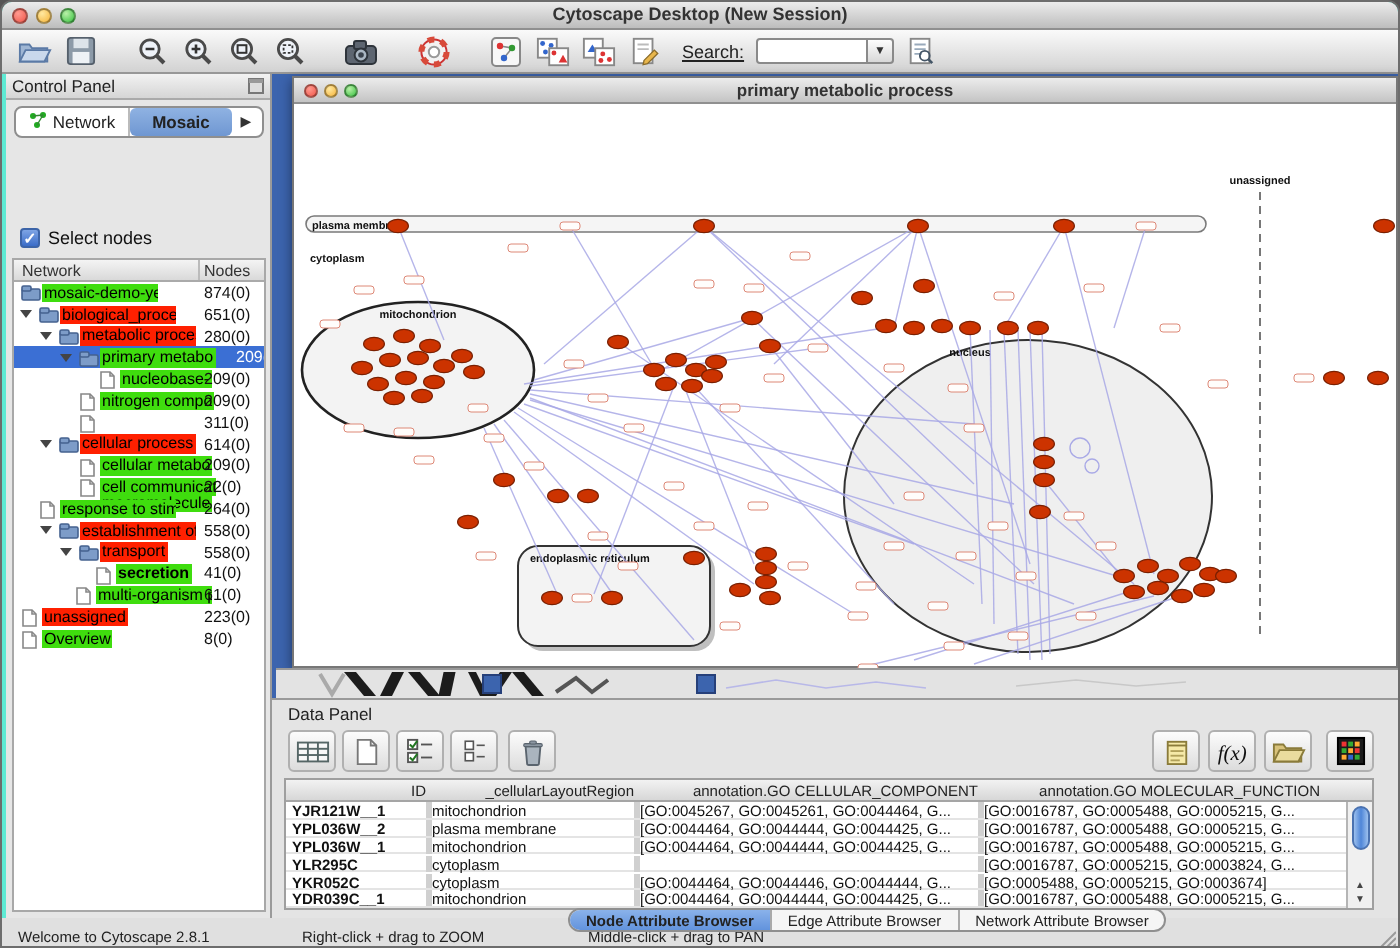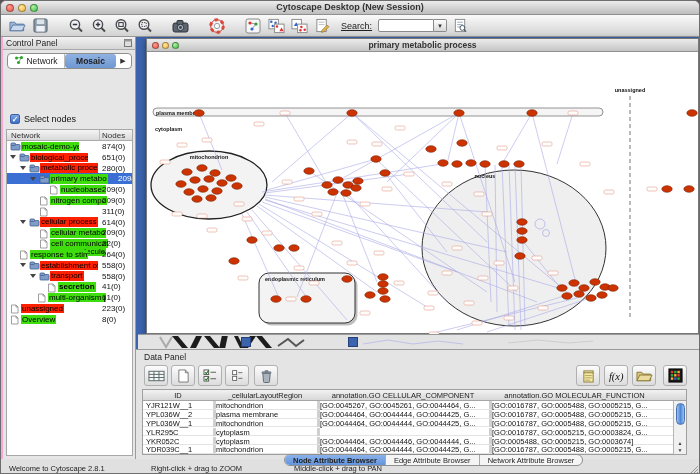--- a/index.html
+++ b/index.html
@@ -1,18 +1,18 @@
 <!DOCTYPE html>
 <html><head>
 <meta charset="utf-8">
 <style>
   * { margin:0; padding:0; box-sizing:border-box; }
   html,body { width:700px; height:474px; overflow:hidden; }
   body { font-family:"Liberation Sans", sans-serif; background:#555; position:relative; }
-  #win { position:absolute; left:0; top:0; width:700px; height:474px; background:#f9a8d4;
+  #win { position:absolute; left:0; top:0; width:700px; height:474px; background:#5eead4;
          border:1px solid #6d6d6d; border-radius:6px 6px 0 0; overflow:hidden; }
   
   .titlebar { position:absolute; left:0; top:0; width:100%; height:14px;
     background:linear-gradient(#ececec,#bdbdbd); border-bottom:1px solid #8f8f8f; }
   .titlebar .title { position:absolute; left:0; right:0; top:1px; text-align:center;
     font-size:9px; font-weight:bold; color:#333; }
   .lights { position:absolute; left:5px; top:3px; display:flex; gap:4px; }
   .light { width:8px; height:8px; border-radius:50%; border:0.5px solid rgba(0,0,0,.35); }
   .l-red{background:radial-gradient(circle at 35% 30%, #ff9a90,#f0574a);}
   .l-yel{background:radial-gradient(circle at 35% 30%, #ffe8a0,#f5b43a);}
@@ -97,25 +97,25 @@
   #dp { position:absolute; left:135px; top:348px; width:563px; height:110px;
     background:#e4e4e4; border-top:1px solid #9a9a9a; }
   .dp-title { position:absolute; left:8px; top:2px; font-size:8.5px; color:#222; }
   .dp-btn { position:absolute; top:15px; width:24px; height:21px;
     background:linear-gradient(#fcfcfc,#dcdcdc); border:1px solid #b0b0b0; border-radius:3px;
     display:flex; align-items:center; justify-content:center; }
   #dp-table { position:absolute; left:6px; top:39px; width:545px; height:66px;
     background:#fff; border:1px solid #9f9f9f; overflow:hidden; }
   .dt-head { position:relative; height:11px; background:linear-gradient(#f2f2f2,#d7d7d7);
     border-bottom:1px solid #a5a5a5; }
-  .dt-head span { position:absolute; top:1px; font-size:7.5px; color:#222; text-align:center; overflow:hidden; white-space:nowrap; }
+  .dt-head span { position:absolute; top:1px; font-size:7.5px; color:#222; text-align:right; overflow:hidden; white-space:nowrap; }
   .dt-row { position:relative; height:8.8px; border-bottom:0.5px solid #e4e4e4; }
   .dt-row span { position:absolute; top:0.4px; font-size:7.5px; color:#111;
     white-space:nowrap; overflow:hidden; padding-left:3px; }
-  .dt-row span.id { font-weight:normal; }
+  .dt-row span.id { font-weight:bold; }
   .dt-vline { position:absolute; top:0; width:1px; height:100%; background:#d0d0d0; }
   #dt-scroll { position:absolute; right:0; top:11px; bottom:0; width:13px;
     background:#f0f0f0; border-left:1px solid #b5b5b5; }
   #dt-thumb { position:absolute; left:1.5px; top:2px; width:9px; height:22px; border-radius:5px;
     background:linear-gradient(90deg,#9cc0ee,#4f86d8,#9cc0ee); border:0.5px solid #4a72b0; }
   .dt-arrows { position:absolute; left:0; bottom:0; width:100%; font-size:5px; color:#444;
     text-align:center; line-height:7px; }
   .dp-tabs { position:absolute; left:148px; top:104px; height:12px; display:flex;
     border:1px solid #8f8f8f; border-radius:6px; overflow:hidden; background:#f5f5f5; z-index:5; }
   .dp-tab { font-size:7.5px; color:#222; padding:1px 8px 0; border-right:1px solid #aaa; }

